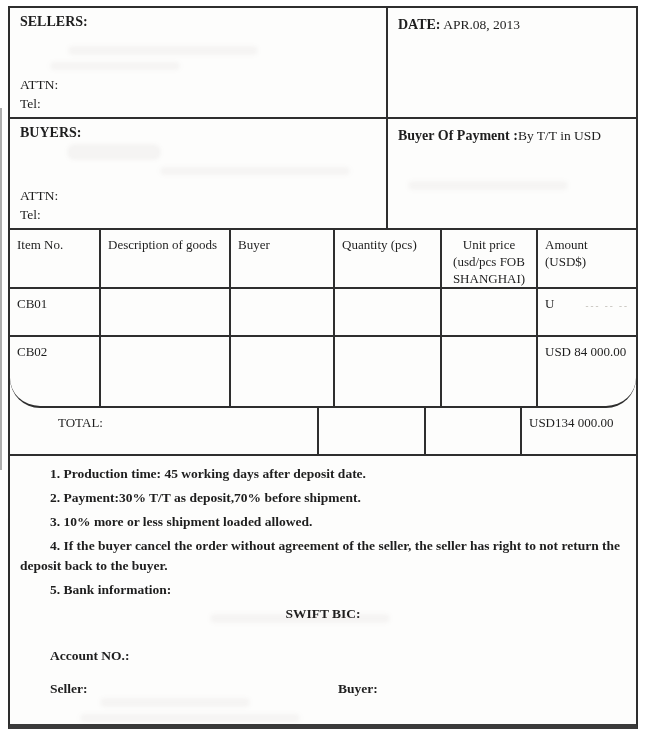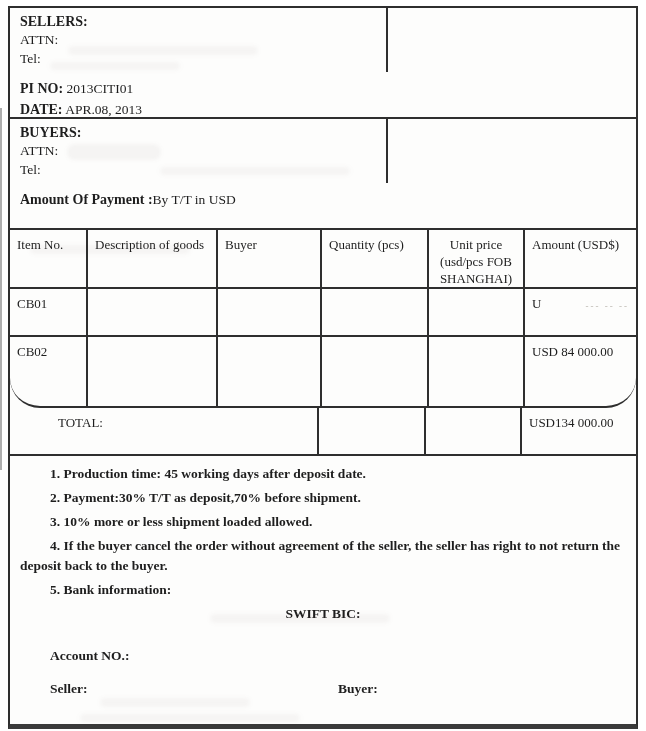--- a/index.html
+++ b/index.html
@@ -19,21 +19,21 @@
   }
   .page {
     position: absolute; left: 8px; top: 6px;
     width: 630px; height: 723px;
     box-sizing: border-box;
     border: 2px solid #2e2e2e;
     border-bottom: 5px solid #3a3a3a;
     background: #fdfdfc;
     display: flex; flex-direction: column;
   }
-  .sec { display: flex; box-sizing: border-box; position: relative; flex-direction: column; }
+  .sec { display: flex; box-sizing: border-box; position: relative; }
   .sec1 { height: 109px; }
   .sec2 { height: 111px; border-top: 2px solid #2e2e2e; }
   .pane-l {
     width: 378px; box-sizing: border-box;
     border-right: 2px solid #2e2e2e;
     padding: 6px 10px 4px 10px;
     display: flex; flex-direction: column; position: relative;
   }
   .pane-r { flex: 1; padding: 6px 10px; box-sizing: border-box; position: relative; }
   .b { font-weight: bold; font-size: 14px; }
@@ -48,21 +48,21 @@
   .r-cb02 { height: 71px; border-radius: 30px; }
   .r-total { height: 48px; }
   .tc {
     box-sizing: border-box;
     border-right: 2px solid #2e2e2e;
     padding: 6px 7px;
     font-size: 13px; line-height: 17px;
     overflow: hidden;
   }
   .tc:last-child { border-right: none; }
-  .c1 { width: 78px; }
+  .c1 { width: 91px; }
   .c2 { width: 130px; }
   .c3 { width: 104px; }
   .c4 { width: 107px; }
   .c5 { width: 96px; }
   .c6 { flex: 1; }
   .cmerge { width: 309px; padding-left: 48px; }
   .just { text-align: justify; }
   .ctr { text-align: center; padding-left: 7px; }
   .amt-flex { display: flex; justify-content: space-between; align-items: flex-start; }
   .faded {
@@ -96,42 +96,38 @@
     <div class="pane-l">
       <div class="b">SELLERS:</div>
       <div class="smudge" style="left:58px; top:38px; width:190px; height:9px;"></div>
       <div class="smudge" style="left:40px; top:54px; width:130px; height:8px;"></div>
       <div class="spacer"></div>
       <div class="line">ATTN:</div>
       <div class="line">Tel:</div>
     </div>
     <div class="pane-r">
       <div class="pi-line">
-        <span class="b">PI NO:</span>
-        <span>2013CITI01</span>
-      </div>
-      <div class="pi-line">
         <span class="b">DATE:</span>
         <span>APR.08, 2013</span>
       </div>
     </div>
   </div>
 
   <div class="sec sec2">
     <div class="pane-l">
       <div class="b">BUYERS:</div>
       <div class="smudge" style="left:58px; top:26px; width:90px; height:12px; border:1px solid rgba(90,80,70,0.06);"></div>
       <div class="smudge" style="left:150px; top:48px; width:190px; height:8px;"></div>
       <div class="spacer"></div>
       <div class="line">ATTN:</div>
       <div class="line">Tel:</div>
     </div>
     <div class="pane-r">
       <div class="pi-line">
-        <span class="b">Amount Of Payment :</span><span>By T/T in USD</span>
+        <span class="b">Buyer Of Payment :</span><span>By T/T in USD</span>
       </div>
       <div class="smudge" style="left:20px; top:62px; width:160px; height:9px;"></div>
     </div>
   </div>
 
   <div>
     <div class="t-row thead">
       <div class="tc c1">Item No.</div>
       <div class="tc c2 just">Description of goods</div>
       <div class="tc c3">Buyer</div>

